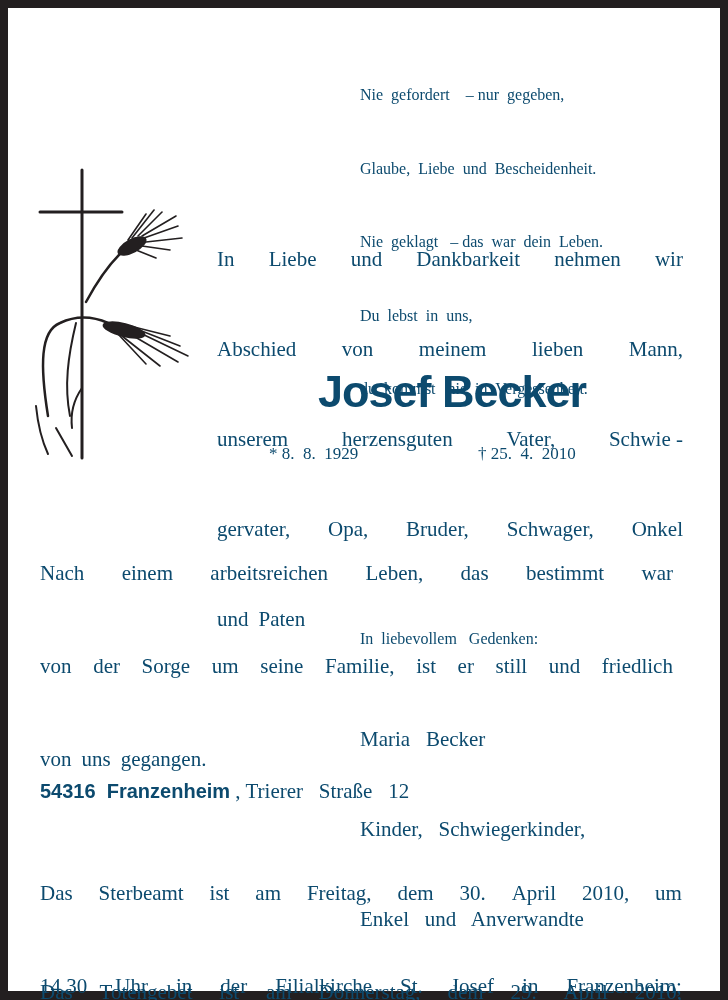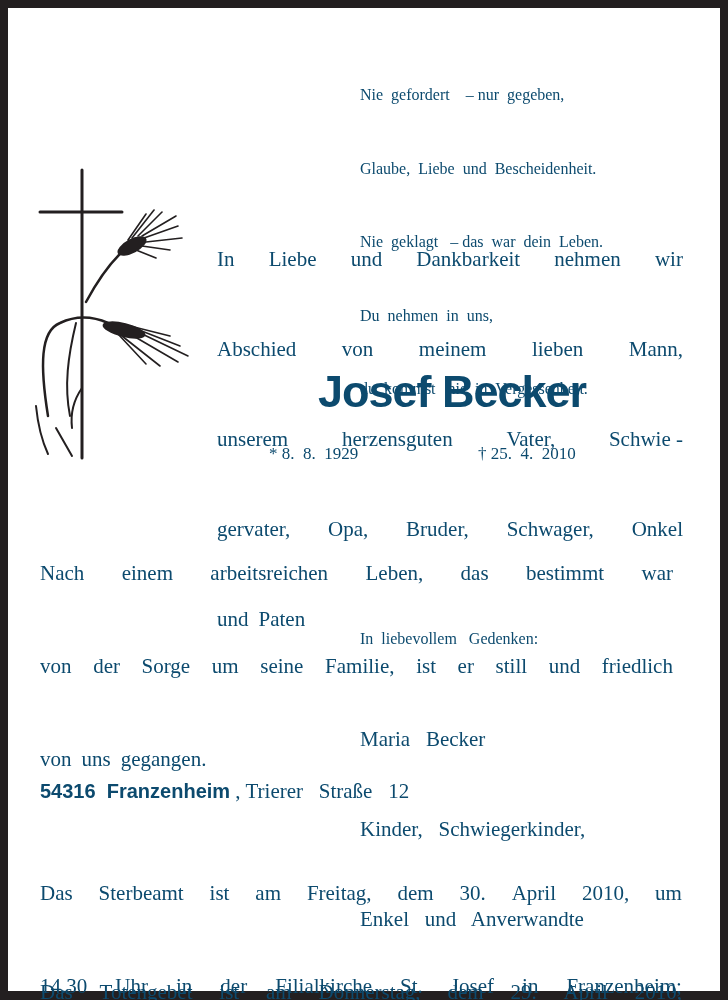--- a/index.html
+++ b/index.html
@@ -41,21 +41,21 @@
   </style>
 </head>
 <body>
 
 <div class="page">
 
   <div class="abs poem">
     <div>Nie  gefordert    – nur  gegeben,</div>
     <div>Glaube,  Liebe  und  Bescheidenheit.</div>
     <div>Nie  geklagt   – das  war  dein  Leben.</div>
-    <div>Du  nehmen  in  uns,</div>
+    <div>Du  lebst  in  uns,</div>
     <div>du  kommst   nie  in  Vergessenheit.</div>
   </div>
 
   <svg class="emblem" viewBox="0 0 170 296" xmlns="http://www.w3.org/2000/svg">
     <g stroke="#231f20" fill="none" stroke-linecap="round">
 
       <line x1="52" y1="4" x2="52" y2="292" stroke-width="3"></line>
       <line x1="10" y1="46" x2="92" y2="46" stroke-width="3"></line>
 
       <path d="M56 136 C 70 110, 82 95, 94 84" stroke-width="2.5"></path>

